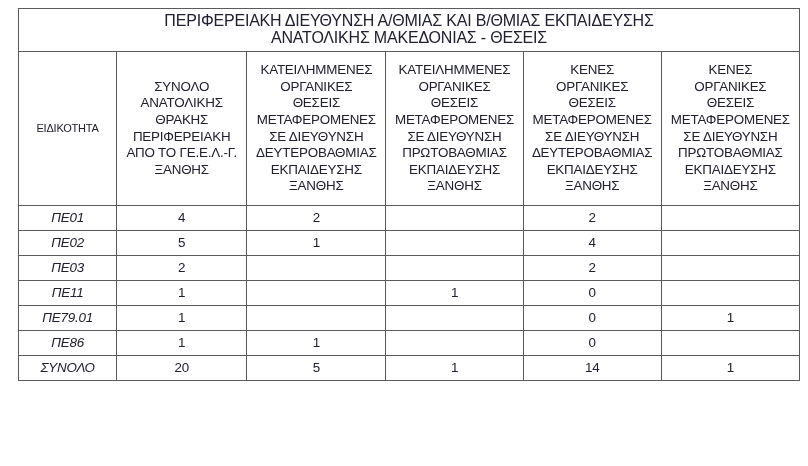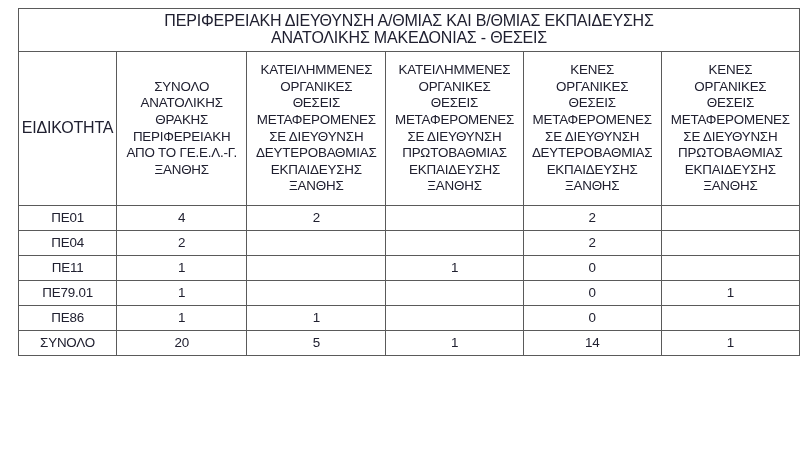--- a/index.html
+++ b/index.html
@@ -38,28 +38,29 @@
       height: 42px;
       font-size: 16px;
       line-height: 17.5px;
       padding-top: 2px;
       border-radius: 18px;
     }
     .colhead-row th {
       height: 153px;
     }
     .colhead-row th.spec-head {
-      font-size: 16px;
+      font-size: 11px;
     }
     .data-row td {
       height: 24px;
     }
     td.spec-cell {
       text-align: left;
       padding-left: 3px;
+      font-style: italic;
     }
     .col-0 { width: 98px; }
     .col-1 { width: 130px; }
     .col-2 { width: 139px; }
     .col-3 { width: 137px; }
     .col-4 { width: 138px; }
     .col-5 { width: 138px; }
     .line { display: block; white-space: nowrap; }
   </style>
 </head>
@@ -138,21 +139,29 @@
   <tbody>
     <tr class="data-row">
       <td class="spec-cell">ΠΕ01</td>
       <td>4</td>
       <td>2</td>
       <td></td>
       <td>2</td>
       <td></td>
     </tr>
     <tr class="data-row">
-      <td class="spec-cell">ΠΕ04</td>
+      <td class="spec-cell">ΠΕ02</td>
+      <td>5</td>
+      <td>1</td>
+      <td></td>
+      <td>4</td>
+      <td></td>
+    </tr>
+    <tr class="data-row">
+      <td class="spec-cell">ΠΕ03</td>
       <td>2</td>
       <td></td>
       <td></td>
       <td>2</td>
       <td></td>
     </tr>
     <tr class="data-row">
       <td class="spec-cell">ΠΕ11</td>
       <td>1</td>
       <td></td>

